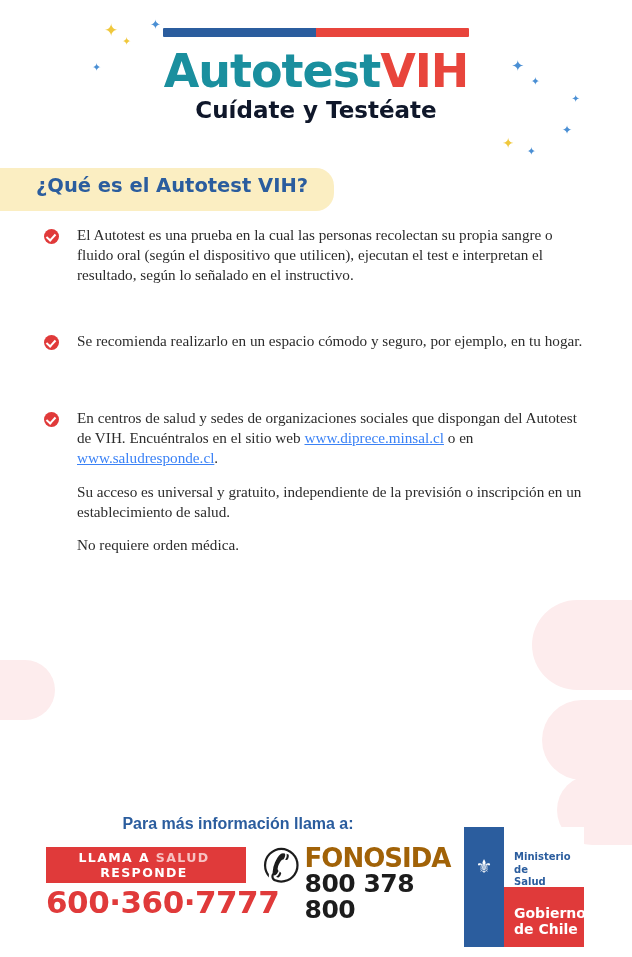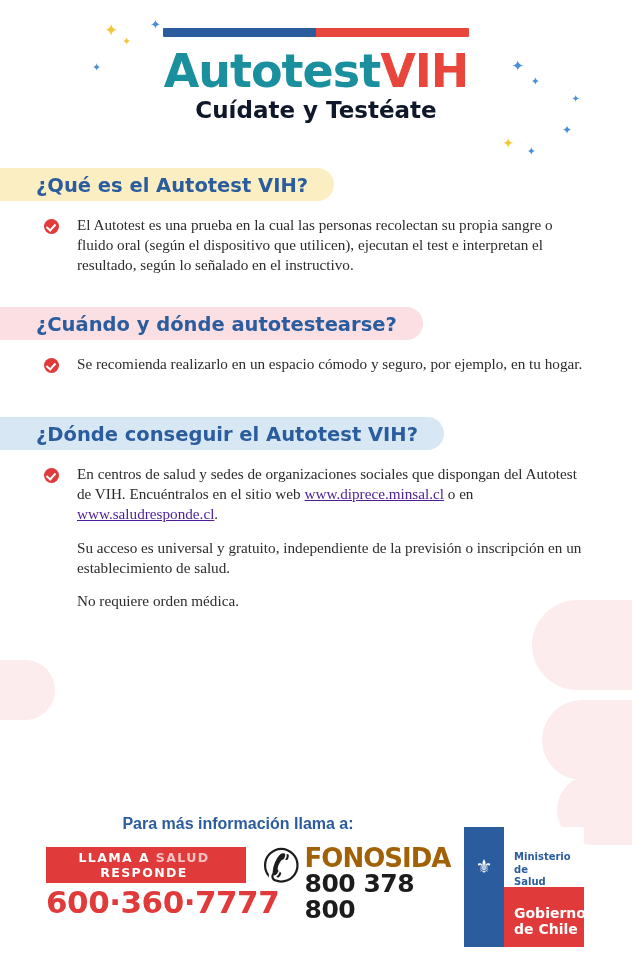--- a/index.html
+++ b/index.html
@@ -70,21 +70,21 @@
   .spark.s10{ right: 52px;  top: 94px;  font-size: 10px; }
 
   
   .section { position: relative; }
   .section-title {
     display: inline-block;
     color: #2b5d9e;
     font-size: 19.5px;
     font-weight: 600;
     font-family: "DejaVu Sans", sans-serif;
-    padding: 6px 26px 4px 36px;
+    padding: 6px 26px 14px 36px;
     border-radius: 0 18px 18px 0;
     margin-left: 0;
   }
   .t-yellow { background: #fbeec2; }
   .t-pink   { background: #fbdfe3; }
   .t-blue   { background: #d7e8f4; }
 
   .body-list { margin: 14px 0 0 0; padding: 0 46px 0 44px; }
 
   .item { display: flex; align-items: flex-start; margin-bottom: 13px; }
@@ -109,21 +109,21 @@
   .item-text {
     font-family: "Liberation Serif", serif;
     font-size: 15.2px;
     line-height: 1.33;
     color: #2c2c2c;
     margin-left: 8px;
   }
   .item.no-check { padding-left: 25px; }
   .item.no-check .item-text { }
 
-  .link { color: #4c1d95; text-decoration: underline; }
+  .link { color: #3b82f6; text-decoration: underline; }
 
   
   .footer { position: absolute; left: 0; right: 0; bottom: 0; height: 150px; }
   .footer-title {
     position: absolute;
     left: 28px; top: 8px;
     width: 420px;
     text-align: center;
     color: #2b5d9e;
     font-size: 16px;
@@ -236,33 +236,31 @@
       <div class="item">
         <div class="check"></div>
         <div class="item-text">El Autotest es una prueba en la cual las personas recolectan su propia sangre o fluido oral (según el dispositivo que utilicen), ejecutan el test e interpretan el resultado, según lo señalado en el instructivo.</div>
       </div>
     </div>
   </div>
 
   <div class="sp-1"></div>
 
   <div class="section">
-    <div class="section-title t-pink">¿Cuándo y dónde autotestearse?</div>
     <div class="body-list">
       <div class="item">
         <div class="check"></div>
         <div class="item-text">Se recomienda realizarlo en un espacio cómodo y seguro, por ejemplo, en tu hogar.</div>
       </div>
     </div>
   </div>
 
   <div class="sp-3"></div>
 
   <div class="section">
-    <div class="section-title t-blue">¿Dónde conseguir el Autotest VIH?</div>
     <div class="body-list">
       <div class="item">
         <div class="check"></div>
         <div class="item-text"><span>En centros de salud y sedes de organizaciones sociales que dispongan del Autotest de VIH. Encuéntralos en el sitio web </span><a class="link" href="#">www.diprece.minsal.cl</a><span> o en </span><a class="link" href="#">www.saludresponde.cl</a><span>.</span></div>
       </div>
       <div class="item no-check">
         <div class="item-text">Su acceso es universal y gratuito, independiente de la previsión o inscripción en un establecimiento de salud.</div>
       </div>
       <div class="item no-check">
         <div class="item-text">No requiere orden médica.</div>

